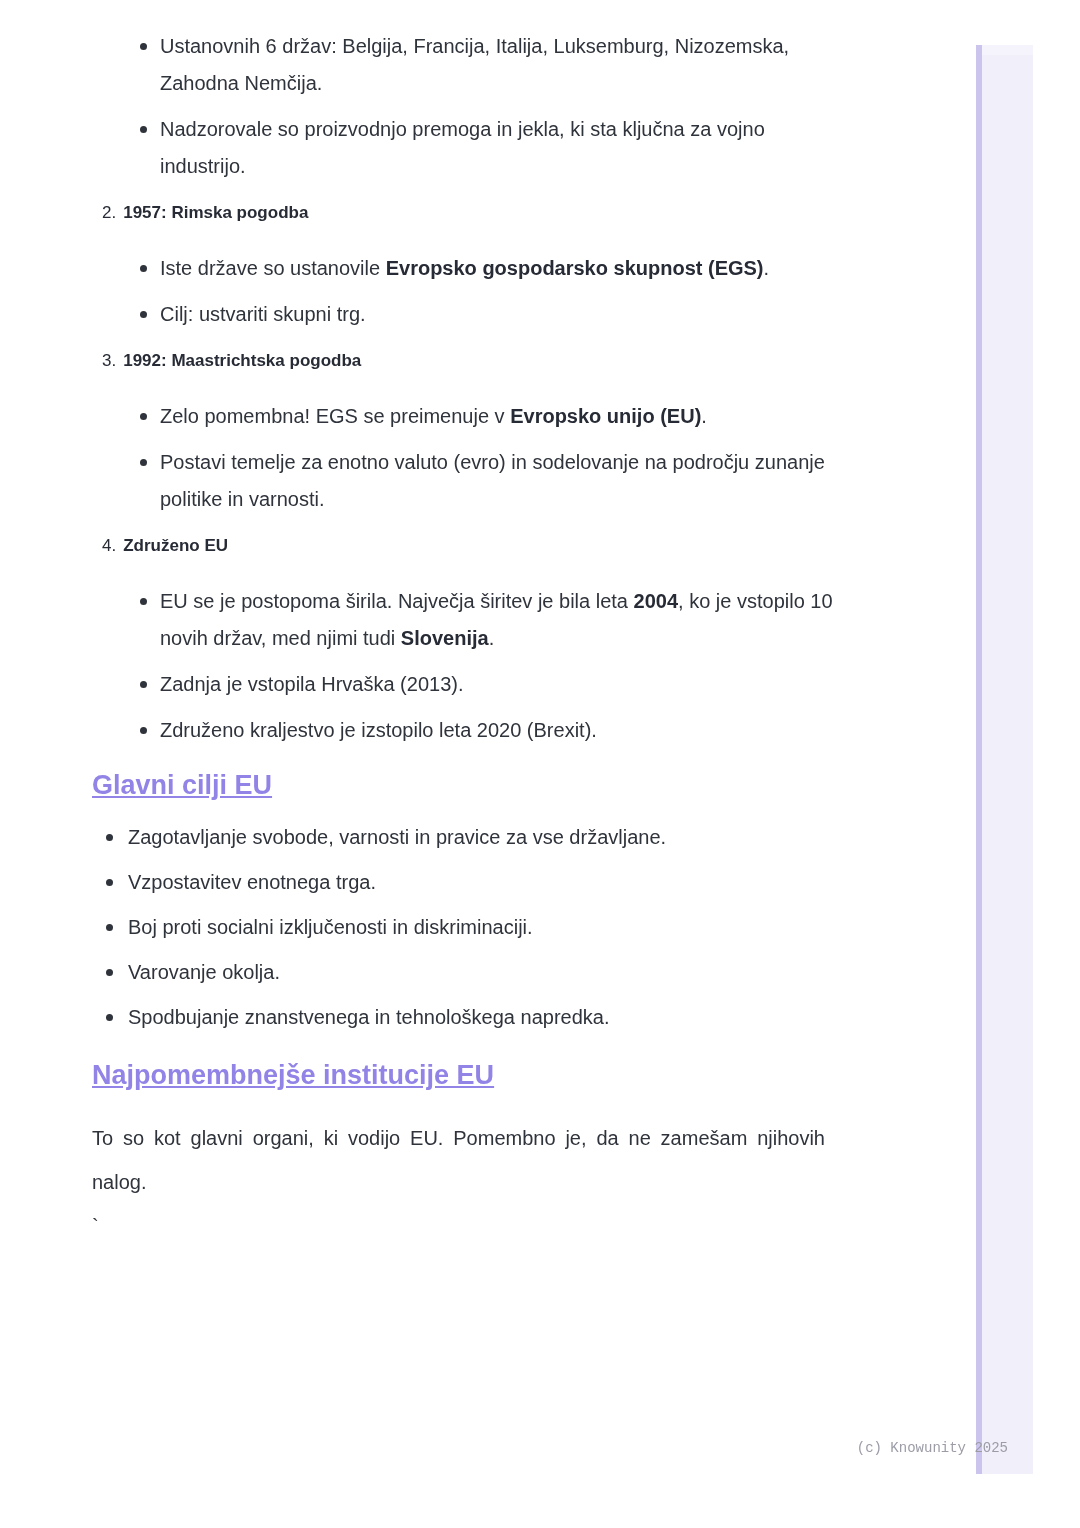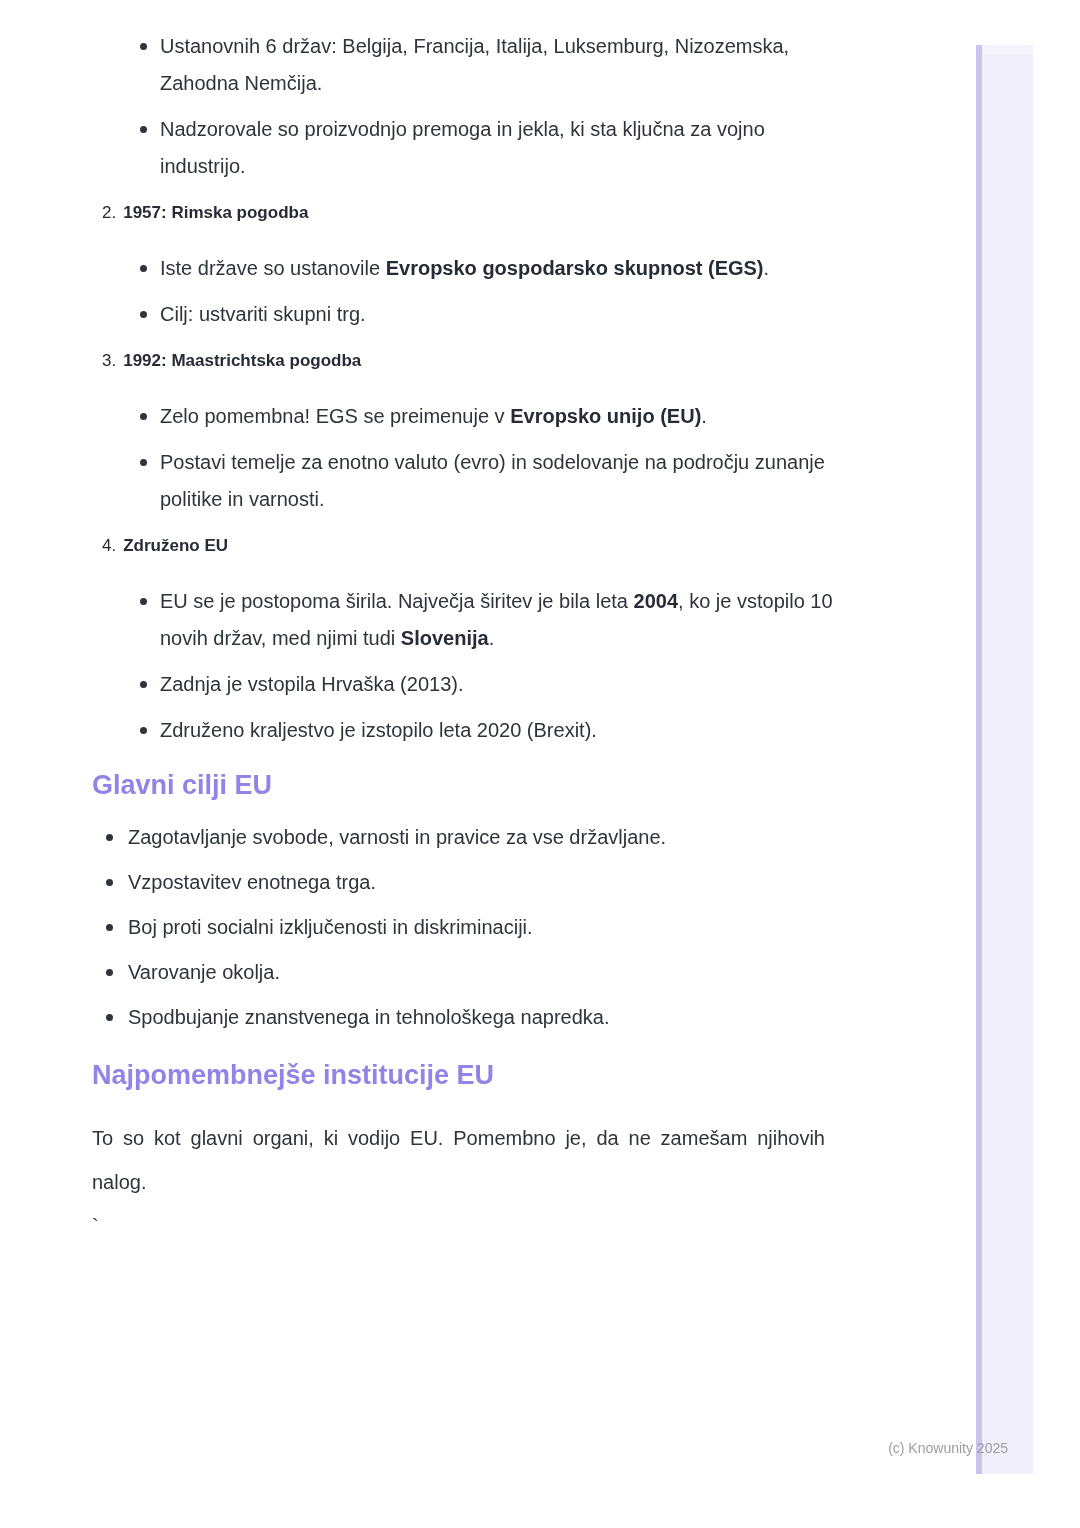--- a/index.html
+++ b/index.html
@@ -68,20 +68,21 @@
   .tl-num { font-weight: 400; margin-right: 7px; }
   .tl-title strong { font-weight: 700; }
   li strong { font-weight: 700; color: #272b35; }
 
   h2.section-heading {
     margin: 19px 0 17px 0;
     font-size: 27px;
     line-height: 34px;
     font-weight: 600;
     color: #9184e6;
+    text-decoration: underline;
   }
   h2.section-heading.institutions { margin-top: 22px; margin-bottom: 24px; }
 
   .para {
     margin: 0;
     width: 733px;
     line-height: 44px;
     text-align: justify;
   }
   .stray {
@@ -89,20 +90,21 @@
     line-height: 37px;
   }
 
   .footer-note {
     position: absolute;
     top: 1438px; right: 72px;
     font-size: 14px;
     line-height: 20px;
     color: #9b9ca6;
     z-index: 2;
+    font-family: Liberation Mono, monospace;
   }
 </style>
 </head>
 <body>
 
 <div class="page">
 
   <div class="margin-strip"></div>
 
   <div class="content">

